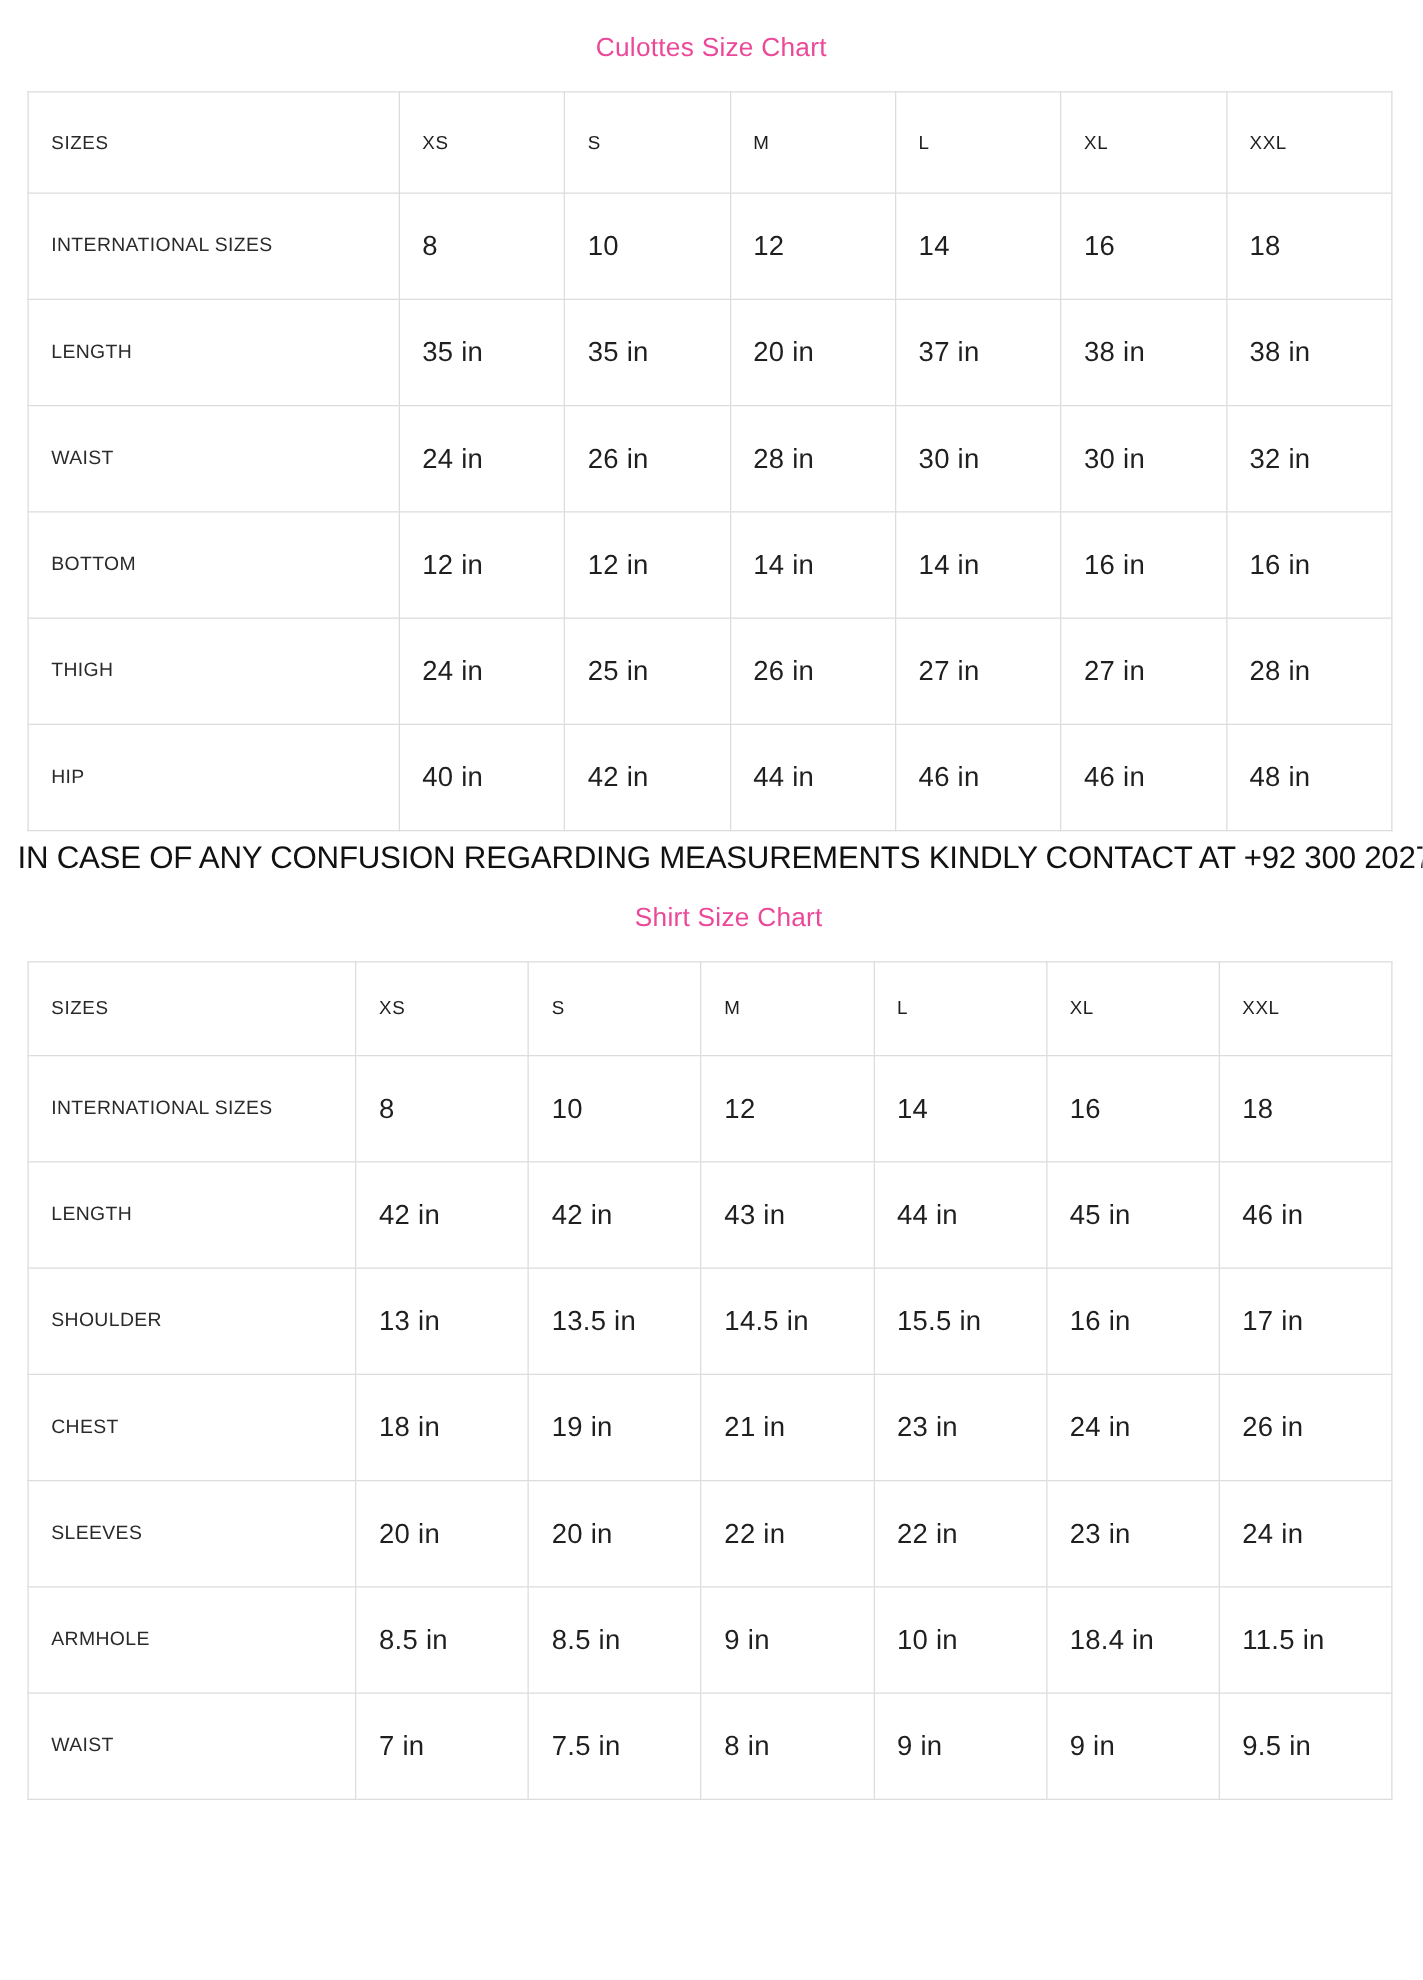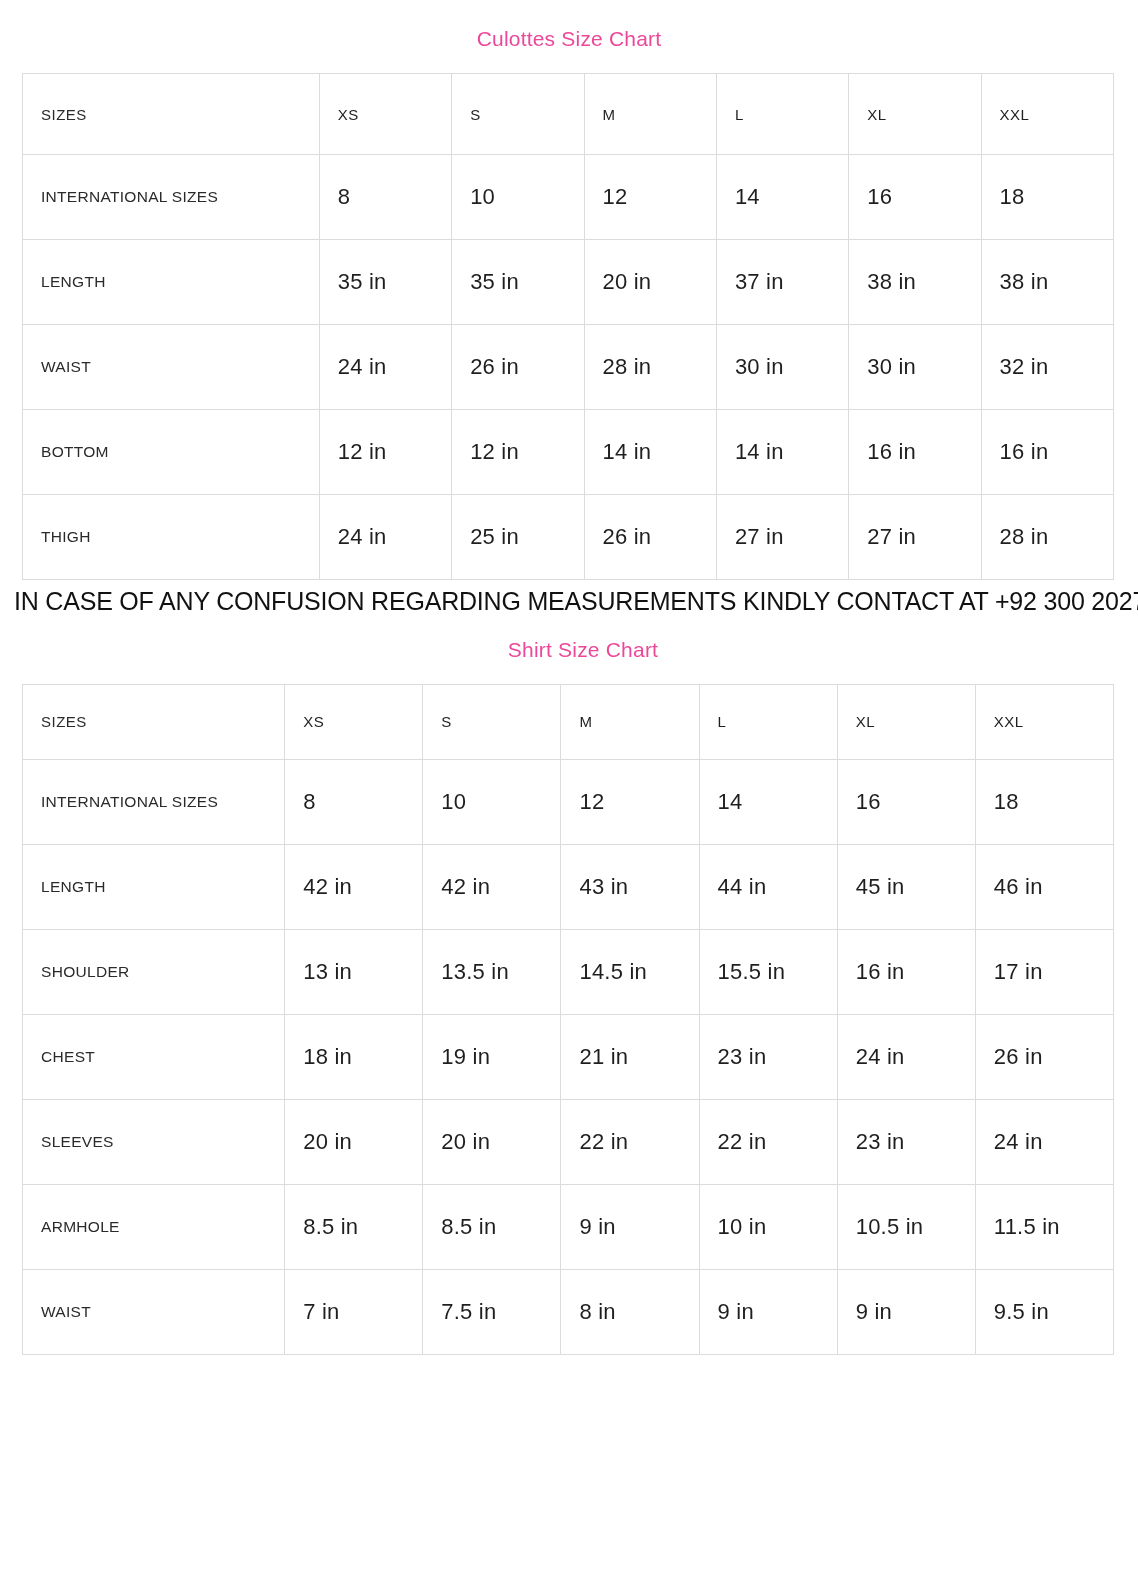--- a/index.html
+++ b/index.html
@@ -174,20 +174,29 @@
       <tr class="body-row">
         <td class="label">THIGH</td>
         <td class="val">24 in</td>
         <td class="val">25 in</td>
         <td class="val">26 in</td>
         <td class="val">27 in</td>
         <td class="val">27 in</td>
         <td class="val">28 in</td>
       </tr>
 
+      <tr class="body-row">
+        <td class="label">HIP</td>
+        <td class="val">40 in</td>
+        <td class="val">42 in</td>
+        <td class="val">44 in</td>
+        <td class="val">46 in</td>
+        <td class="val">46 in</td>
+        <td class="val">48 in</td>
+      </tr>
     </tbody>
   </table>
 
   <div class="contact-line">IN CASE OF ANY CONFUSION REGARDING MEASUREMENTS KINDLY CONTACT AT +92 300 2027634</div>
 
   <h1 class="chart-title" id="shirt-title">Shirt Size Chart</h1>
 
   <table class="size-table" id="shirt-table">
     <colgroup>
       <col class="label-col">
@@ -258,21 +267,21 @@
         <td class="val">23 in</td>
         <td class="val">24 in</td>
       </tr>
 
       <tr class="body-row">
         <td class="label">ARMHOLE</td>
         <td class="val">8.5 in</td>
         <td class="val">8.5 in</td>
         <td class="val">9 in</td>
         <td class="val">10 in</td>
-        <td class="val">10.5 in</td>
+        <td class="val">18.4 in</td>
         <td class="val">11.5 in</td>
       </tr>
 
 
       <tr class="body-row">
         <td class="label">WAIST</td>
         <td class="val">7 in</td>
         <td class="val">7.5 in</td>
         <td class="val">8 in</td>
         <td class="val">9 in</td>

